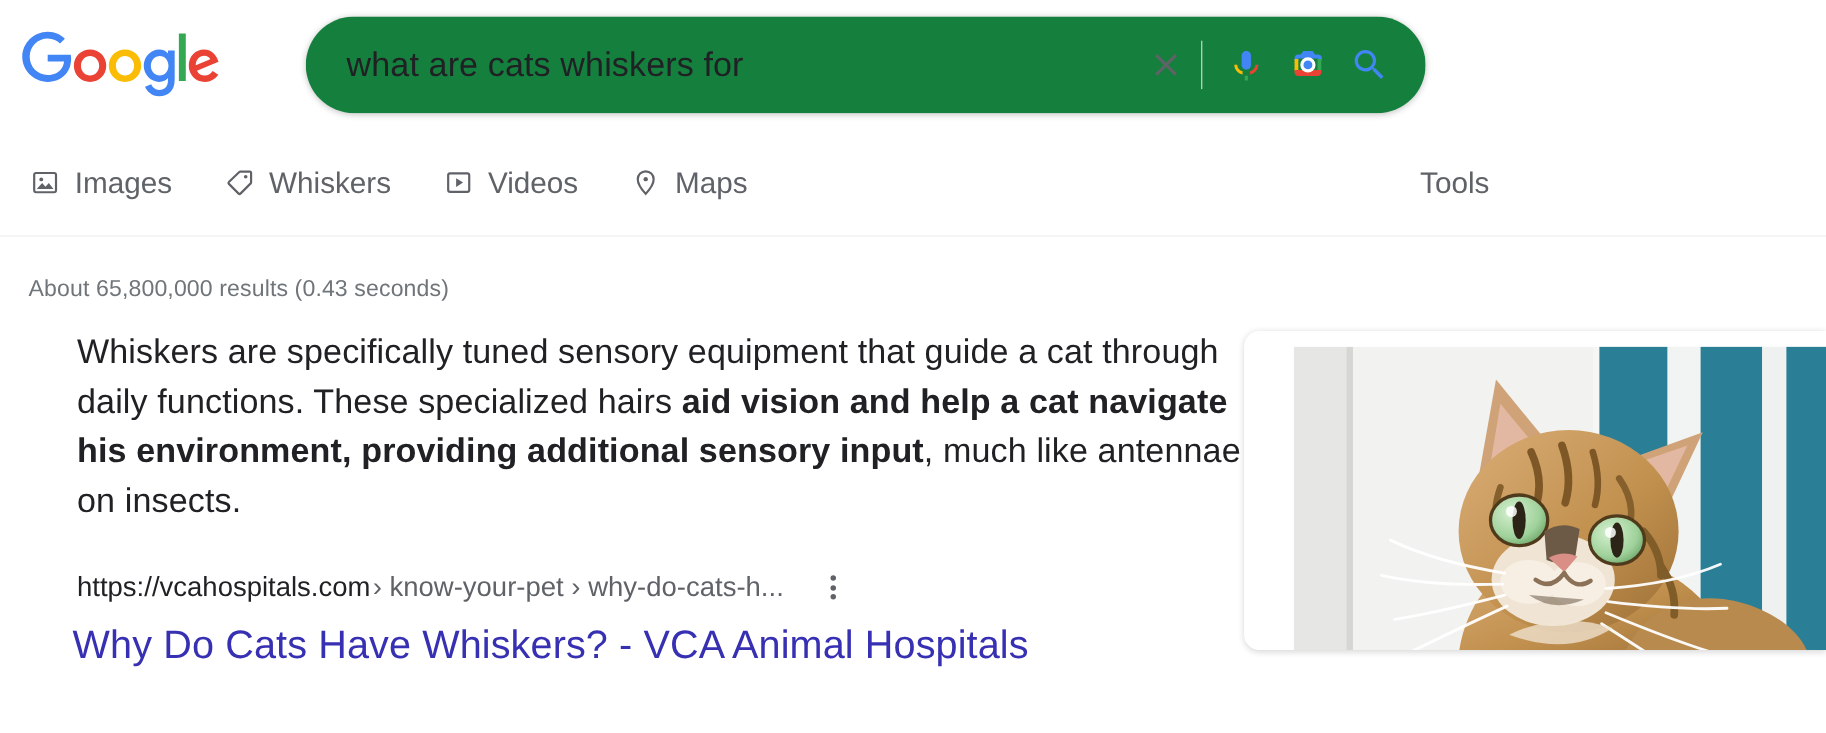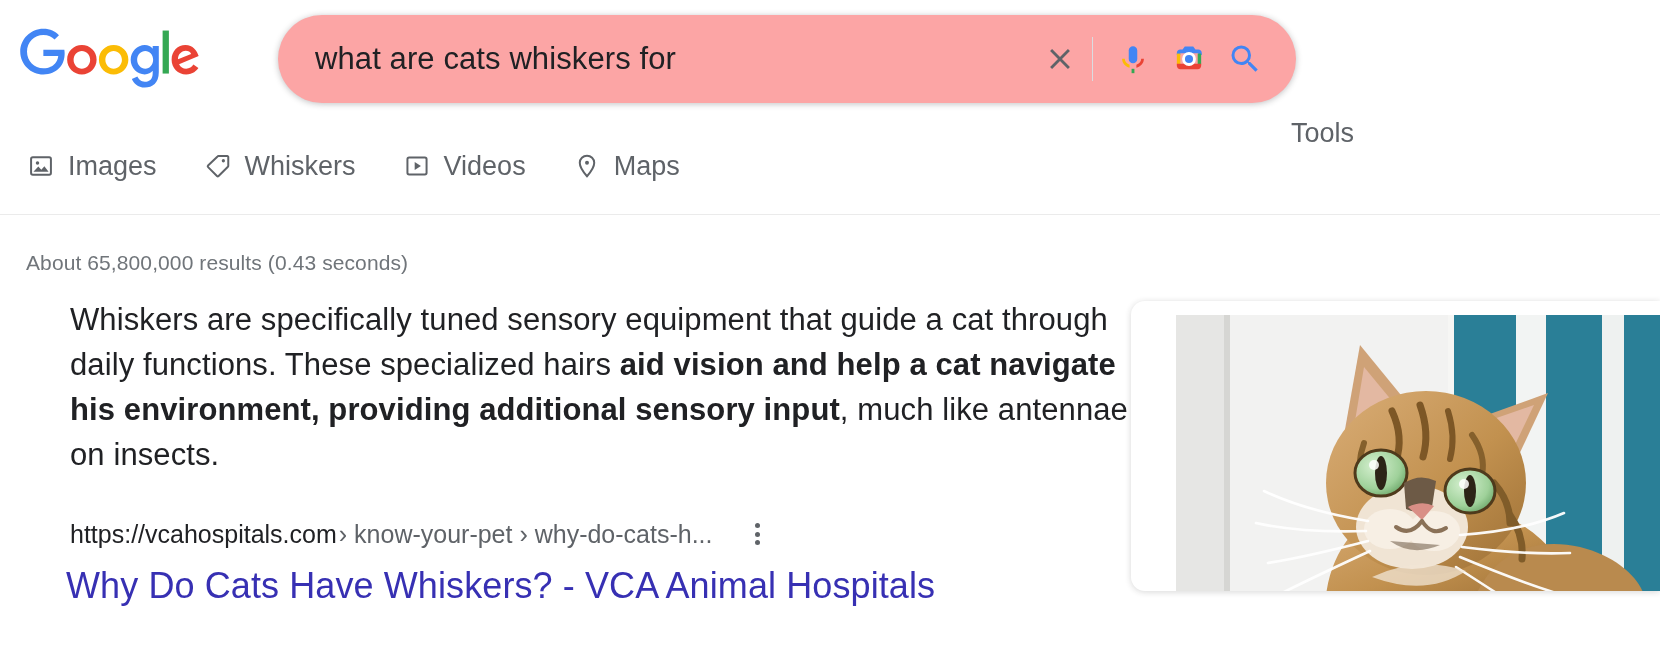--- a/index.html
+++ b/index.html
@@ -30,21 +30,21 @@
     user-select: none;
   }
   .google-logo svg { display: block; }
 
   .search-box {
     position: absolute;
     left: 278px;
     top: 15px;
     width: 1018px;
     height: 88px;
-    background: #fca5a5;
+    background: #15803d;
     border: 1px solid transparent;
     border-radius: 44px;
     box-shadow: 0 1px 6px rgba(32,33,36,0.28);
     display: flex;
     align-items: center;
     box-sizing: border-box;
   }
 
   .search-text {
     flex: 1 1 auto;
@@ -120,21 +120,21 @@
     height: 5px;
     background: #1a73e8;
   }
 
   .tools-btn {
     position: absolute;
     right: 306px;
     top: 0;
     height: 96px;
     display: flex;
-    align-items: flex-start;
+    align-items: center;
     color: #5f6368;
     font-size: 27px;
     cursor: pointer;
   }
 
   
   .results-stats {
     margin: 36px 0 0 26px;
     color: #70757a;
     font-size: 21px;

